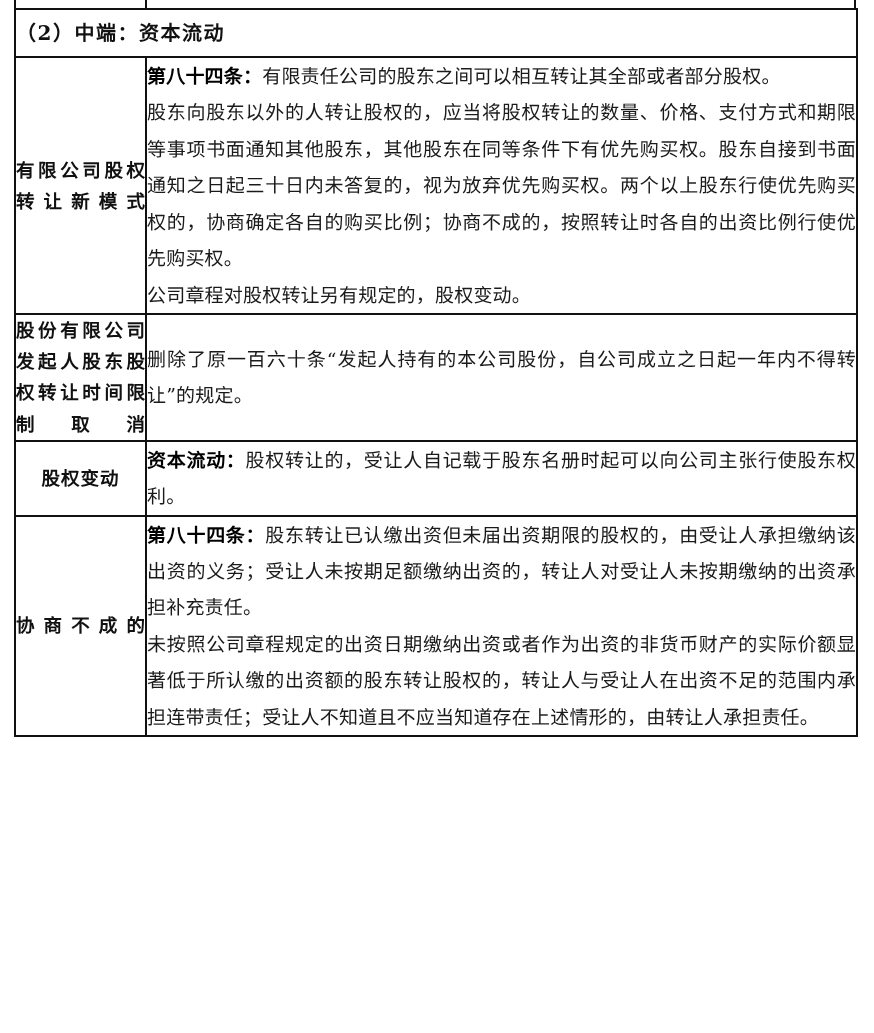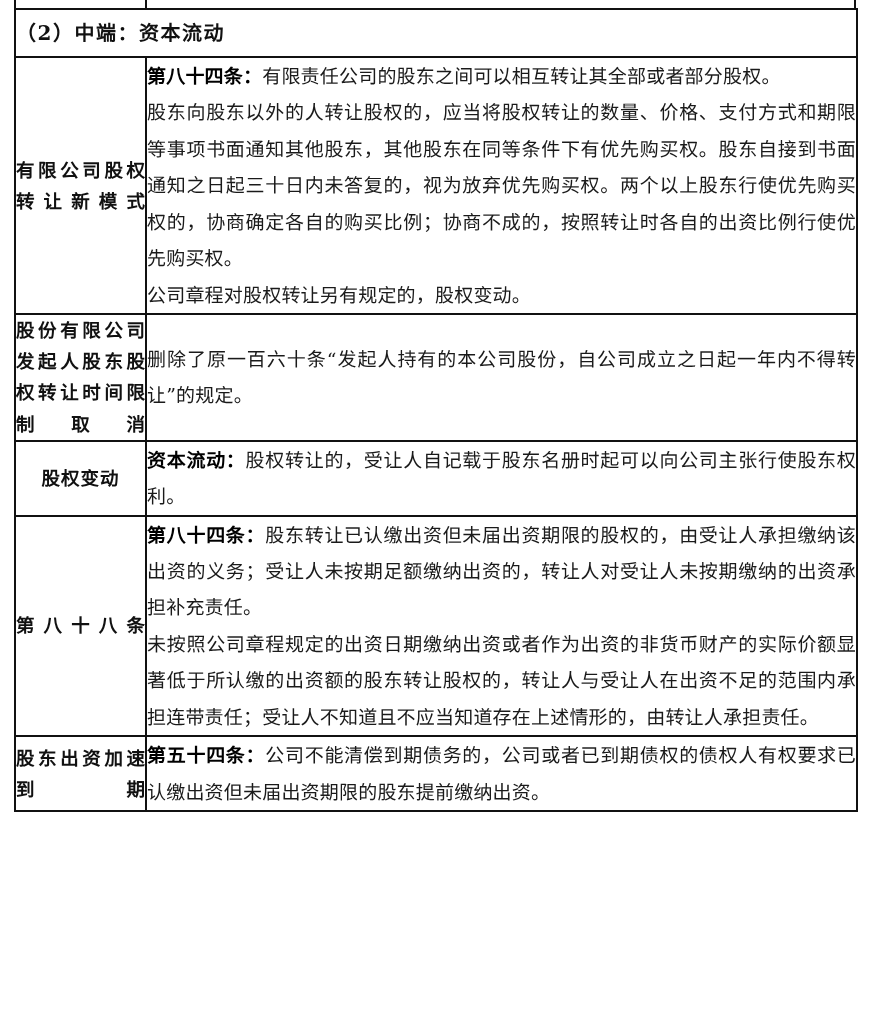--- a/index.html
+++ b/index.html
@@ -165,33 +165,25 @@
         <td class="label-cell">
           <div class="row-label nostretch">股权变动</div>
         </td>
         <td class="content-cell">
           <p class="para"><span class="article-no">资本流动：</span><span>股权转让的，受让人自记载于股东名册时起可以向公司主张行使股东权利。</span></p>
         </td>
       </tr>
 
       <tr>
         <td class="label-cell">
-          <div class="row-label">第八十八条</div>
+          <div class="row-label">协商不成的</div>
         </td>
         <td class="content-cell">
           <p class="para"><span class="article-no">第八十四条：</span><span>股东转让已认缴出资但未届出资期限的股权的，由受让人承担缴纳该出资的义务；受让人未按期足额缴纳出资的，转让人对受让人未按期缴纳的出资承担补充责任。</span></p>
           <p class="para"><span>未按照公司章程规定的出资日期缴纳出资或者作为出资的非货币财产的实际价额显著低于所认缴的出资额的股东转让股权的，转让人与受让人在出资不足的范围内承担连带责任；受让人不知道且不应当知道存在上述情形的，由转让人承担责任。</span></p>
         </td>
       </tr>
 
-      <tr>
-        <td class="label-cell">
-          <div class="row-label">股东出资加速到期</div>
-        </td>
-        <td class="content-cell">
-          <p class="para"><span class="article-no">第五十四条：</span><span>公司不能清偿到期债务的，公司或者已到期债权的债权人有权要求已认缴出资但未届出资期限的股东提前缴纳出资。</span></p>
-        </td>
-      </tr>
 
     </tbody>
   </table>
 
 </div>
 
 </body></html>

